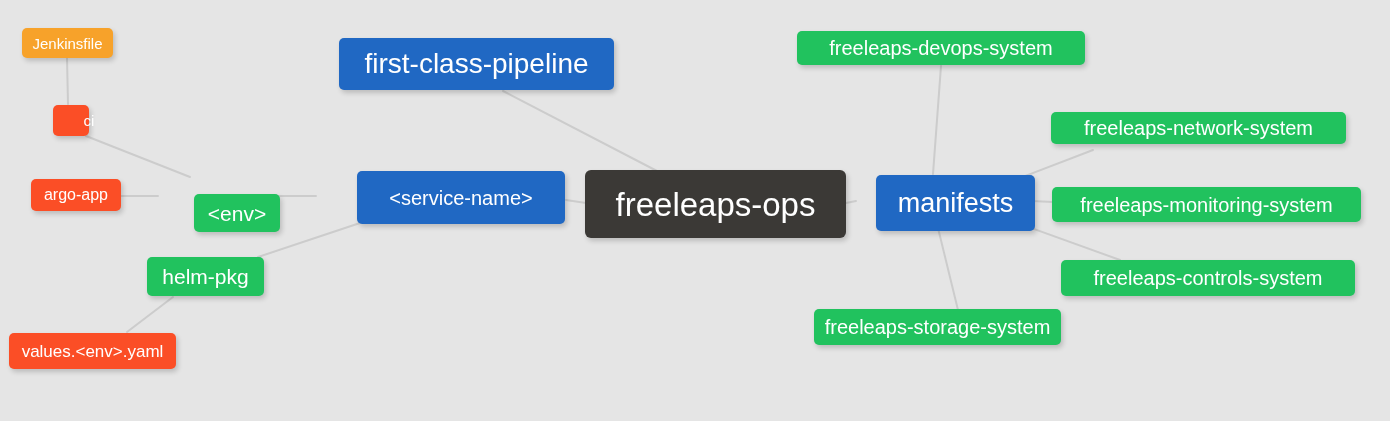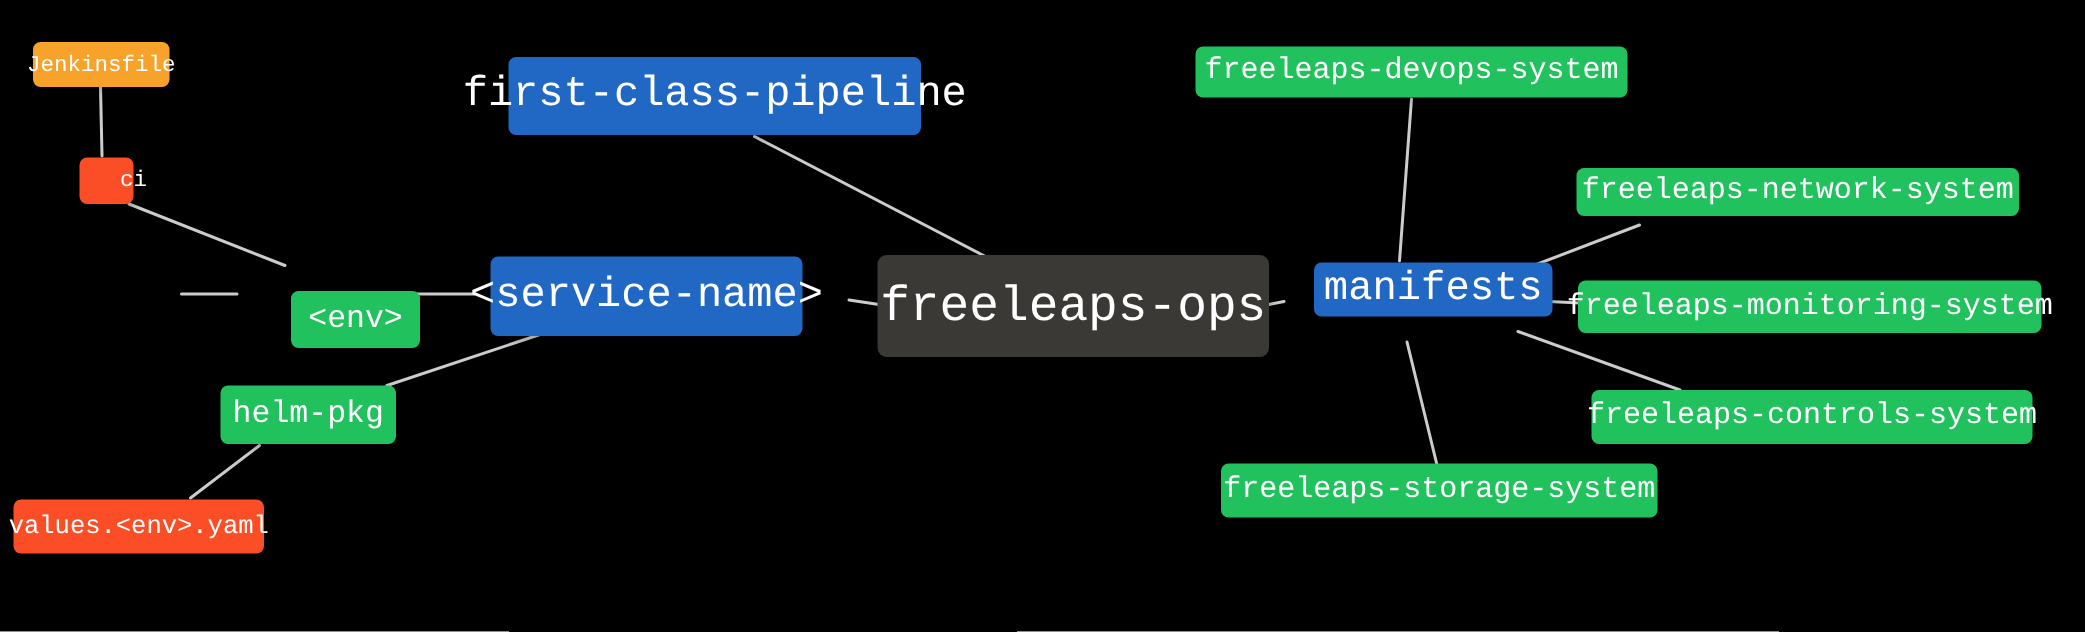--- a/index.html
+++ b/index.html
@@ -1,22 +1,22 @@
 <!DOCTYPE html>
 <html style="--blue: #2068c3; --green: #21c25e; --orange: #f7a22a; --red: #fb4e26; --dark: #3b3936; --edge: #cccccc; --background: #ffffff;"><head>
 <meta charset="utf-8">
 <style>
   html, body { margin: 0; padding: 0; background: #ffffff; }
   .canvas {
     position: relative;
     width: 1390px;
     height: 421px;
-    background: #000000;
+    background: #e5e5e5;
     overflow: hidden;
-    font-family: Liberation Mono, monospace;
+    font-family: Liberation Sans, sans-serif;
   }
   svg.edges {
     position: absolute;
     left: 0; top: 0;
     width: 1390px; height: 421px;
     z-index: 1;
   }
   svg.edges line {
     stroke: var(--edge, #cccccc);
     stroke-width: 2;
@@ -63,38 +63,39 @@
     <line x1="1012" y1="181" x2="1093" y2="150"></line>
     <line x1="1012" y1="200" x2="1053" y2="202"></line>
     <line x1="1012" y1="221" x2="1120" y2="260"></line>
     <line x1="938" y1="228" x2="958" y2="310"></line>
   </svg>
 
   <div class="node c-orange" style="left:22px;  top:28px;  width:91px;  height:30px; font-size:15px;">Jenkinsfile</div>
 
   <div class="node c-red" style="left:53px;  top:105px; width:33px;  height:31px; font-size:15px;padding-left:36px;">ci</div>
 
+  <div class="node c-red" style="left:31px;  top:179px; width:90px;  height:32px; font-size:16px;">argo-app</div>
 
   <div class="node c-green" style="left:158px; top:194px; width:86px;  height:38px; font-size:21px;margin-left:36px;">&lt;env&gt;</div>
 
   <div class="node c-blue" style="left:315px; top:38px;  width:275px; height:52px; font-size:28px;">first-class-pipeline</div>
 
-  <div class="node c-blue" style="left:303px; top:171px; width:208px; height:53px; font-size:28px;">&lt;service-name&gt;</div>
+  <div class="node c-blue" style="left:333px; top:171px; width:208px; height:53px; font-size:20px;">&lt;service-name&gt;</div>
 
   <div class="node c-green" style="left:147px; top:257px; width:117px; height:39px; font-size:21px;">helm-pkg</div>
 
   <div class="node c-red" style="left:9px;   top:333px; width:167px; height:36px; font-size:17px;">values.&lt;env&gt;.yaml</div>
 
   <div class="node c-dark" style="left:585px; top:170px; width:261px; height:68px; font-size:33px;">freeleaps-ops</div>
 
-  <div class="node c-blue" style="left:852px; top:175px; width:159px; height:36px; font-size:27px;">manifests</div>
+  <div class="node c-blue" style="left:852px; top:175px; width:159px; height:56px; font-size:27px;">manifests</div>
 
   <div class="node c-green" style="left:797px; top:31px;  width:288px; height:34px; font-size:20px;text-align:center;">freeleaps-devops-system</div>
 
   <div class="node c-green" style="left:1051px; top:112px; width:295px; height:32px; font-size:20px;">freeleaps-network-system</div>
 
   <div class="node c-green" style="left:1052px; top:187px; width:309px; height:35px; font-size:20px;">freeleaps-monitoring-system</div>
 
   <div class="node c-green" style="left:1061px; top:260px; width:294px; height:36px; font-size:20px;">freeleaps-controls-system</div>
 
-  <div class="node c-green" style="left:814px; top:309px; width:291px; height:36px; font-size:20px;">freeleaps-storage-system</div>
+  <div class="node c-green" style="left:814px; top:309px; width:247px; height:36px; font-size:20px;">freeleaps-storage-system</div>
 
 </div>
 
 </body></html>

